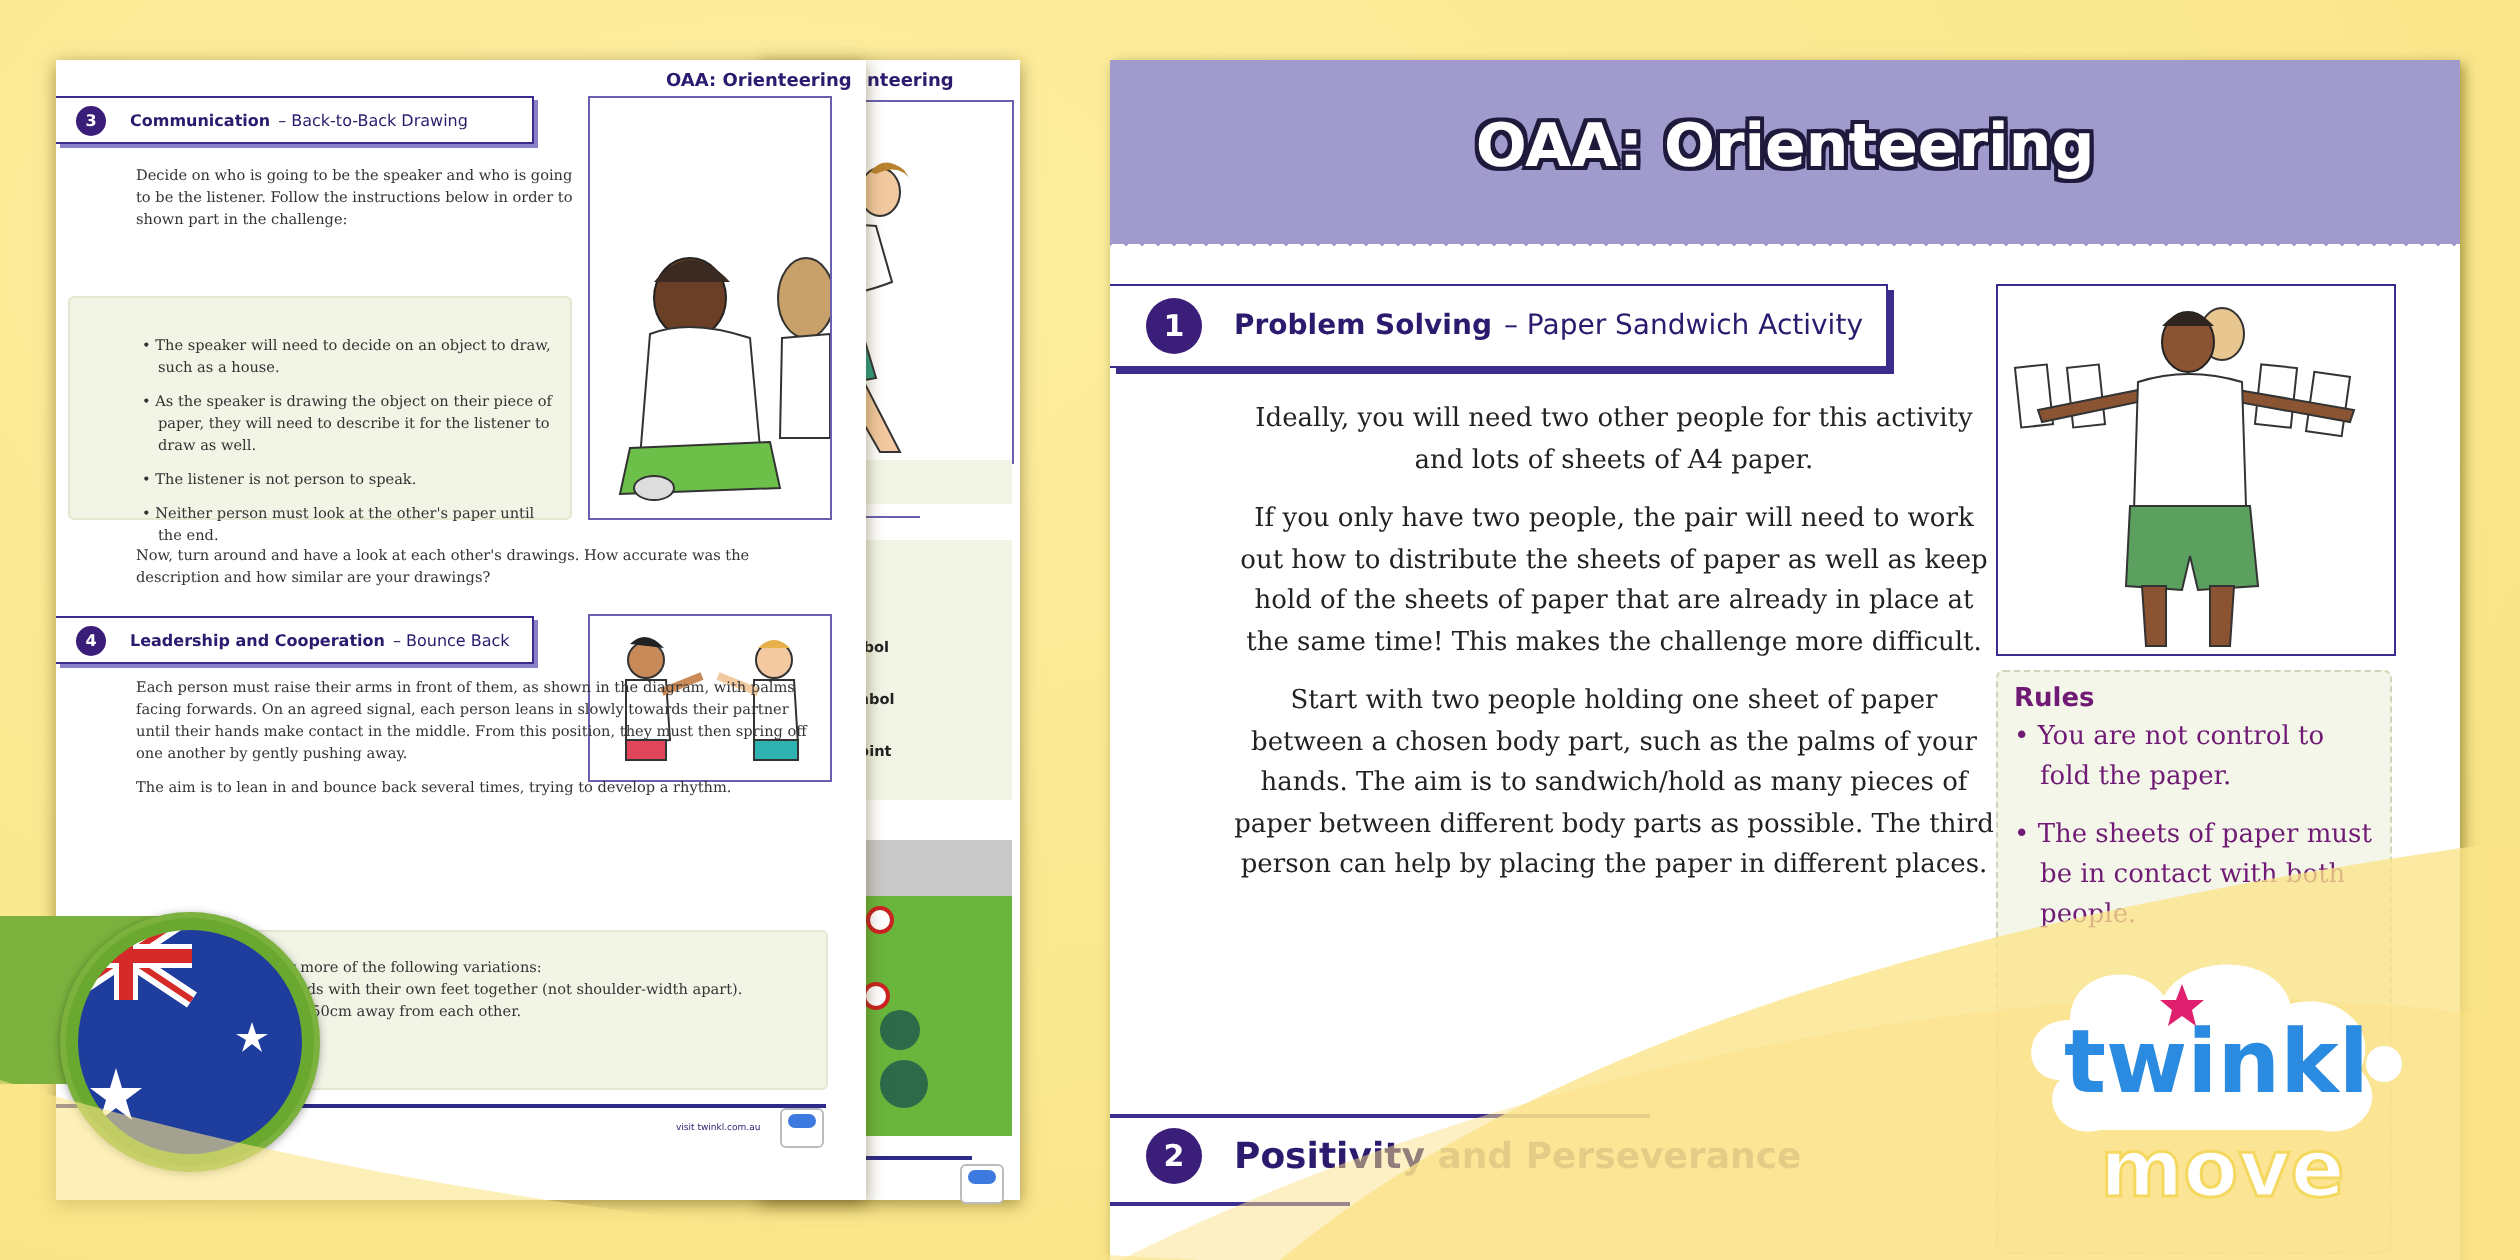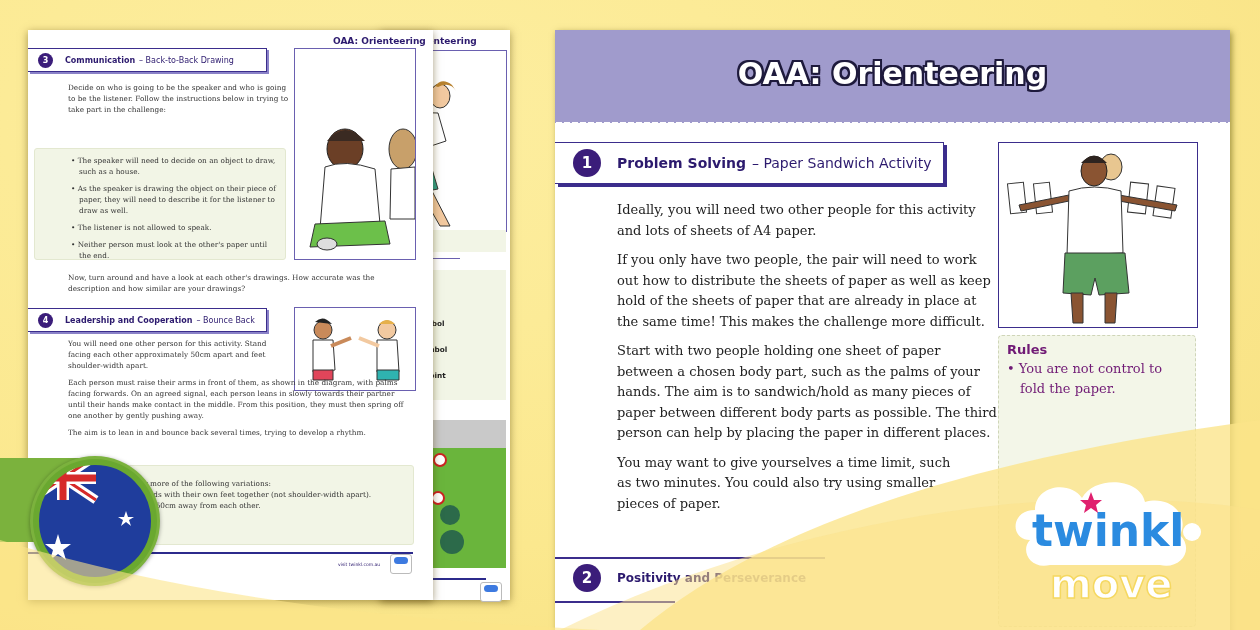--- a/index.html
+++ b/index.html
@@ -26,21 +26,21 @@
   .mini-logo{position:absolute;width:20px;height:18px;border:1px solid #bbb;border-radius:3px;background:#fff;}
   .mini-logo span{display:block;margin:2px auto 0;width:14px;height:7px;background:#3d7ae0;border-radius:4px;}
   
   .banner{position:absolute;left:0;top:0;width:675px;height:92px;background:#a09bcc;}
   .zigzag{position:absolute;left:0;top:88px;width:675px;height:8px;background:
     linear-gradient(135deg,#a09bcc 33%,transparent 33%) 0 0/8px 8px,
     linear-gradient(225deg,#a09bcc 33%,transparent 33%) 0 0/8px 8px;}
   .big-title{position:absolute;left:0;top:26px;width:675px;text-align:center;font-family:"DejaVu Sans",sans-serif;font-weight:bold;font-size:30px;color:#fff;
     text-shadow:-2px -2px 0 #1e1a3c,2px -2px 0 #1e1a3c,-2px 2px 0 #1e1a3c,2px 2px 0 #1e1a3c,0 2px 0 #1e1a3c,0 -2px 0 #1e1a3c,2px 0 0 #1e1a3c,-2px 0 0 #1e1a3c;}
   .main-text{position:absolute;left:62px;top:170px;width:380px;font-family:"DejaVu Serif",serif;font-size:13px;line-height:20.5px;color:#222;}
-  .main-text p{margin:0 0 9px 0;}
+  .main-text p{margin:0 0 9px 0;text-align:center;}
   .rules{position:absolute;left:443px;top:305px;width:196px;height:290px;background:#f3f6e8;border:1px dashed #cfd5b8;border-radius:4px;font-family:"DejaVu Serif",serif;color:#701a75;}
   .rules h4{margin:6px 0 2px 8px;font-family:"DejaVu Sans",sans-serif;font-size:13px;}
   .rules ul{margin:0;padding:0 6px 0 8px;list-style:none;}
   .rules li{font-size:13px;line-height:20px;margin-bottom:9px;padding-left:13px;text-indent:-13px;}
   .yellow-swoosh{position:absolute;left:0;top:0;width:1260px;height:630px;pointer-events:none;}
   .au-tab{position:absolute;left:0;top:458px;width:80px;height:84px;background:#7bb23d;}
   .au-flag{position:absolute;left:30px;top:456px;width:130px;height:130px;border-radius:50%;background:#7bb23d;box-shadow:0 1px 4px rgba(0,0,0,0.35);}
   .twinkl{position:absolute;left:1010px;top:470px;width:220px;height:140px;}
 </style>
 </head>
@@ -96,28 +96,28 @@
 <div class="page" id="page-a">
   <div class="hdr-small" style="left:305px;">OAA: Orienteering</div>
 
   <div class="sec-tab" style="left:0;top:18px;width:238px;height:22px;">
     <div class="num" style="width:15px;height:15px;font-size:8px;margin:0 12px 0 10px;">3</div>
     <span class="sec-title-b" style="font-size:8px;">Communication</span>
     <span class="sec-title-n" style="font-size:8px;margin-left:4px;">– Back-to-Back Drawing</span>
   </div>
 
   <div class="small-text" style="left:40px;top:52px;width:222px;">
-    <p>Decide on who is going to be the speaker and who is going to be the listener. Follow the instructions below in trying to take part in the challenge:</p>
+    <p>Decide on who is going to be the speaker and who is going to be the listener. Follow the instructions below in order to shown part in the challenge:</p>
   </div>
 
   <div class="green-box" style="left:6px;top:118px;width:250px;height:110px;">
-    <ul style="margin:6px 0 0 36px;width:210px;">
+    <ul style="margin:18px 0 0 36px;width:210px;">
       <li>• <span>The speaker will need to decide on an object to draw, such as a house.</span></li>
       <li>• <span>As the speaker is drawing the object on their piece of paper, they will need to describe it for the listener to draw as well.</span></li>
-      <li>• <span>The listener is not allowed to speak.</span></li>
+      <li>• <span>The listener is not person to speak.</span></li>
       <li>• <span>Neither person must look at the other's paper until the end.</span></li>
     </ul>
   </div>
 
   <div class="small-text" style="left:40px;top:242px;width:345px;">Now, turn around and have a look at each other's drawings. How accurate was the description and how similar are your drawings?</div>
 
   <div class="imgbox" style="left:266px;top:18px;width:120px;height:210px;">
     <svg width="120" height="210" viewBox="0 0 120 210">
       <ellipse cx="50" cy="100" rx="18" ry="20" fill="#6b3f26" stroke="#222"></ellipse>
       <path d="M32 92 Q50 70 70 92" fill="#3a2a22"></path>
@@ -144,21 +144,20 @@
       <path d="M18 62 L38 62 L38 72 L18 72Z" fill="#e0455a" stroke="#333"></path>
       <circle cx="92" cy="22" r="9" fill="#f2c9a0" stroke="#333"></circle>
       <path d="M84 16 Q92 8 100 16" fill="#e6b04a"></path>
       <path d="M82 32 L102 32 L104 64 L82 64Z" fill="#fff" stroke="#333"></path>
       <path d="M84 38 L64 30" stroke="#f2c9a0" stroke-width="4"></path>
       <path d="M82 62 L104 62 L104 72 L82 72Z" fill="#2fb3b0" stroke="#333"></path>
     </svg>
   </div>
 
   <div class="small-text" style="left:40px;top:308px;width:345px;">
-    <p style="width:222px;">You will need one other person for this activity. Stand facing each other approximately 50cm apart and feet shoulder-width apart.</p>
     <p>Each person must raise their arms in front of them, as shown in the diagram, with palms facing forwards. On an agreed signal, each person leans in slowly towards their partner until their hands make contact in the middle. From this position, they must then spring off one another by gently pushing away.</p>
     <p>The aim is to lean in and bounce back several times, trying to develop a rhythm.</p>
   </div>
 
   <div class="green-box" style="left:6px;top:435px;width:378px;height:78px;">
     <div class="small-text" style="left:102px;top:12px;width:270px;">
       <div>…r more of the following variations:</div>
       <div>…ands with their own feet together (not shoulder-width apart).</div>
       <div>…en 50cm away from each other.</div>
       <div>…nd.</div>
@@ -205,21 +204,20 @@
   <div class="sec-tab" style="left:0;top:112px;width:388px;height:40px;box-shadow:3px 3px 0 #3b2d8c;">
     <div class="num" style="width:28px;height:28px;font-size:15px;margin:0 16px 0 18px;">1</div>
     <span class="sec-title-b" style="font-size:14px;">Problem Solving</span>
     <span class="sec-title-n" style="font-size:14px;margin-left:6px;">– Paper Sandwich Activity</span>
   </div>
 
   <div class="main-text">
     <p>Ideally, you will need two other people for this activity and lots of sheets of A4 paper.</p>
     <p style="width:380px;">If you only have two people, the pair will need to work out how to distribute the sheets of paper as well as keep hold of the sheets of paper that are already in place at the same time! This makes the challenge more difficult.</p>
     <p>Start with two people holding one sheet of paper between a chosen body part, such as the palms of your hands. The aim is to sandwich/hold as many pieces of paper between different body parts as possible. The third person can help by placing the paper in different places.</p>
-    <p style="width:340px;">You may want to give yourselves a time limit, such as two minutes. You could also try using smaller pieces of paper.</p>
   </div>
 
   <div class="imgbox" style="left:443px;top:112px;width:198px;height:184px;border:1.5px solid #3b2d8c;">
     <svg width="198" height="184" viewBox="0 0 198 184">
       <rect x="10" y="40" width="16" height="30" fill="#fff" stroke="#333" transform="rotate(-6 18 55)"></rect>
       <rect x="36" y="40" width="16" height="30" fill="#fff" stroke="#333" transform="rotate(-6 44 55)"></rect>
       <rect x="130" y="40" width="18" height="30" fill="#fff" stroke="#333" transform="rotate(6 139 55)"></rect>
       <rect x="156" y="44" width="18" height="30" fill="#fff" stroke="#333" transform="rotate(8 165 59)"></rect>
       <ellipse cx="112" cy="24" rx="11" ry="13" fill="#e8c690" stroke="#333"></ellipse>
       <path d="M20 62 L70 52 L70 58 L22 68Z" fill="#8a5432" stroke="#333"></path>
@@ -230,28 +228,29 @@
       <path d="M66 110 L126 110 L130 150 L100 152 L96 135 L92 152 L64 150Z" fill="#5ca060" stroke="#333"></path>
       <path d="M72 150 L84 150 L84 180 L74 180Z" fill="#8a5432" stroke="#333"></path>
       <path d="M106 150 L118 150 L116 180 L106 180Z" fill="#8a5432" stroke="#333"></path>
     </svg>
   </div>
 
   <div class="rules">
     <h4>Rules</h4>
     <ul>
       <li>• <span>You are not control to fold the paper.</span></li>
+      <li>• <span>The sheets of paper must be in contact with both people.</span></li>
     </ul>
   </div>
 
   <div style="position:absolute;left:0;top:527px;width:270px;height:1.5px;background:#3b2d8c;"></div>
   <div style="position:absolute;left:0;top:544px;width:30px;height:1px;"></div>
   <div style="position:absolute;left:18px;top:534px;display:flex;align-items:center;">
     <div class="num" style="width:28px;height:28px;font-size:15px;margin-right:16px;">2</div>
-    <span class="sec-title-b" style="font-size:12px;">Positivity and Perseverance</span>
+    <span class="sec-title-b" style="font-size:18px;">Positivity and Perseverance</span>
   </div>
   <div style="position:absolute;left:0;top:571px;width:120px;height:1.5px;background:#3b2d8c;"></div>
 </div>
 
 <svg class="yellow-swoosh" viewBox="0 0 1260 630">
   <path d="M640 630 C760 530 960 460 1260 420 L1260 630 Z" fill="#fbe489" opacity="0.78"></path>
   <path d="M560 630 C700 560 860 520 1000 505 C1100 495 1200 500 1260 510 L1260 630 Z" fill="#fce28a" opacity="0.5"></path>
   <path d="M0 540 C200 600 400 620 600 630 L0 630 Z" fill="#fbe489" opacity="0.6"></path>
 </svg>
 

